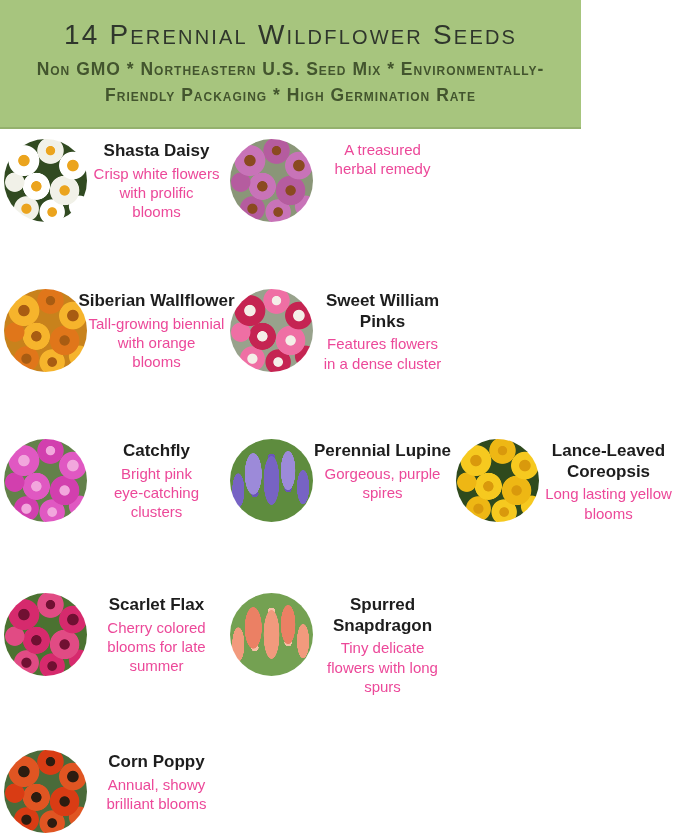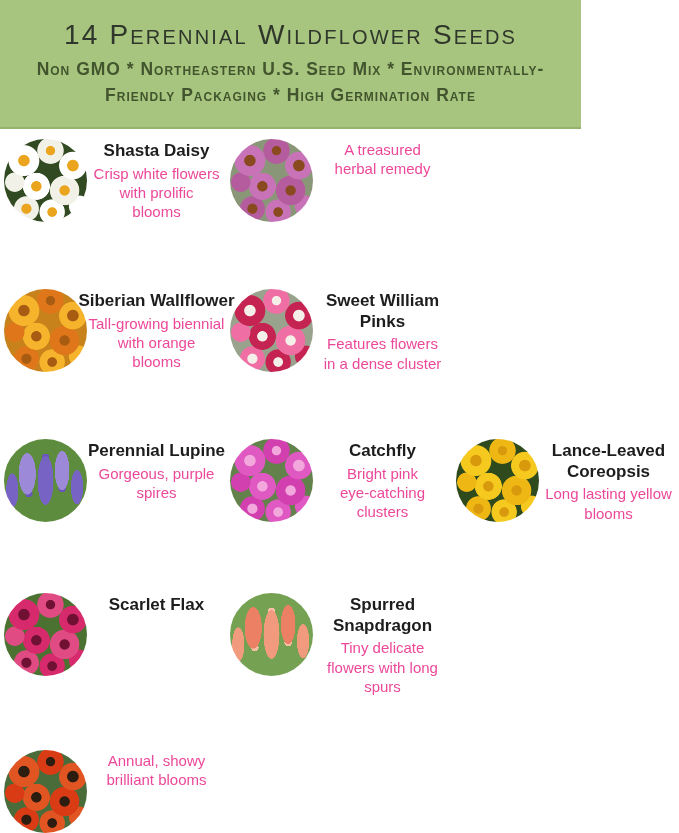--- a/index.html
+++ b/index.html
@@ -111,69 +111,73 @@
         <h3>Sweet William
 Pinks</h3>
         <p>Features flowers
 in a dense cluster</p>
       </div>
     </section>
   </div>
 
   <div class="row r3">
     <section class="item">
-      <div class="photo spike" style="--bg: #5e8c3e; --a: #7763c4; --b: #9c8ad9; --c: #6a55b8;"></div>
-      <div class="txt">
-        <h3>Perennial Lupine</h3>
-        <p>Gorgeous, purple
-spires</p>
-      </div>
-    </section>
-    <section class="item">
       <div class="photo" style="--bg: #63814a; --a: #e058c2; --b: #d23fae; --c: #f2a7dd;"></div>
       <div class="txt">
         <h3>Catchfly</h3>
         <p>Bright pink
 eye-catching
 clusters</p>
+      </div>
+    </section>
+    <section class="item">
+      <div class="photo spike" style="--bg: #5e8c3e; --a: #7763c4; --b: #9c8ad9; --c: #6a55b8;"></div>
+      <div class="txt">
+        <h3>Perennial Lupine</h3>
+        <p>Gorgeous, purple
+spires</p>
       </div>
     </section>
     <section class="item">
       <div class="photo" style="--bg: #2f4a1d; --a: #f6c91f; --b: #eeb714; --c: #d9990c;"></div>
       <div class="txt">
         <h3>Lance-Leaved
 Coreopsis</h3>
         <p>Long lasting yellow
 blooms</p>
       </div>
     </section>
   </div>
 
   <div class="row r4">
     <section class="item">
       <div class="photo" style="--bg: #4b7231; --a: #d62a6d; --b: #e14b84; --c: #701032;"></div>
       <div class="txt">
         <h3>Scarlet Flax</h3>
+        <p>Cherry colored
+blooms for late
+summer</p>
       </div>
     </section>
     <section class="item">
       <div class="photo spike" style="--bg: #74a152; --a: #f29a7d; --b: #eb8064; --c: #f8bfa6;"></div>
       <div class="txt">
         <h3>Spurred
 Snapdragon</h3>
         <p>Tiny delicate
 flowers with long
 spurs</p>
       </div>
     </section>
   </div>
 
   <div class="row r5">
     <section class="item">
       <div class="photo" style="--bg: #4a6b3a; --a: #e05522; --b: #d93c14; --c: #2d1c10;"></div>
       <div class="txt">
+        <h3>Corn Poppy</h3>
         <p>Annual, showy
 brilliant blooms</p>
       </div>
     </section>
   </div>
 
 </main>
 
 </body></html>

